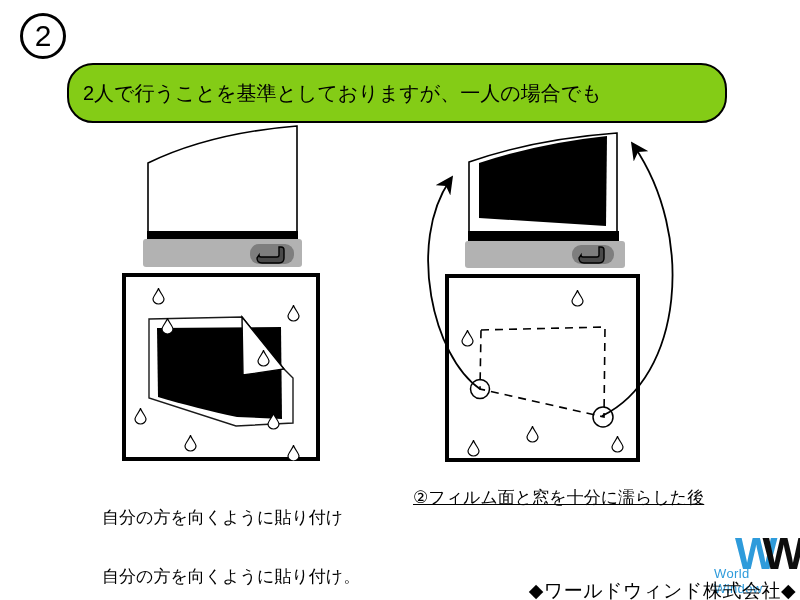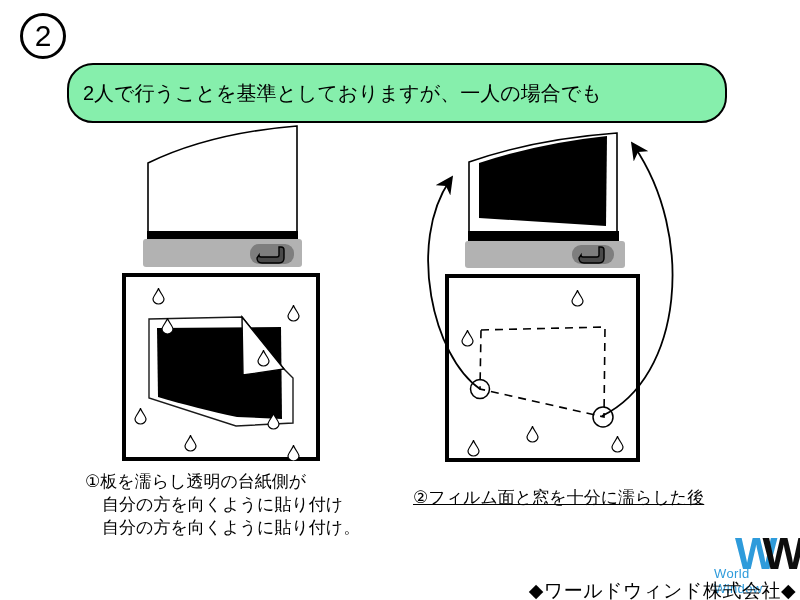--- a/index.html
+++ b/index.html
@@ -19,27 +19,27 @@
   .abs{position:absolute;}
   
   .step-badge{
     left:20px;top:13px;width:40px;height:40px;border:3px solid #000;border-radius:50%;
     display:flex;align-items:center;justify-content:center;
     font-size:30px;font-weight:400;line-height:1;
   }
   
   .speech-bubble{
     left:67px;top:63px;width:628px;height:50px;
-    border:2.5px solid #000;border-radius:26px;background:#86efac;
+    border:2.5px solid #000;border-radius:26px;background:#84cc16;
     padding:3px 14px;display:flex;flex-direction:column;justify-content:center;
     font-size:20px;line-height:26px;white-space:nowrap;
   }
   
   .caption{font-size:17px;line-height:24px;white-space:nowrap;}
-  .caption .indent{padding-left:17px;}
+  .caption .indent{padding-left:17px;margin-top:36px;}
   .caption-left{left:85px;top:470px;line-height:23px;}
   .caption-right{left:413px;top:484px;line-height:27px;text-decoration:underline;}
   
   .logo-w{left:735px;top:531px;font-weight:bold;font-size:45px;line-height:1;letter-spacing:0;}
   .logo-w .w1{color:var(--logo-blue);}
   .logo-w .w2{color:#0d0d0d;margin-left:-15px;}
   .logo-caption{left:714px;top:566px;font-size:13px;color:var(--logo-blue);letter-spacing:.4px;}
   .company-name{right:4px;top:578px;font-size:19px;letter-spacing:.5px;}
   svg{display:block;}
 </style>
@@ -110,21 +110,20 @@
     <defs>
       <marker id="ah" viewBox="0 0 10 10" refX="7" refY="5" markerWidth="10" markerHeight="10" orient="auto">
         <path d="M0,0 L10,5 L0,10 L3,5 Z" fill="#000"></path>
       </marker>
     </defs>
     <path d="M85,264 C38,232 12,118 55,55" fill="none" stroke="#000" stroke-width="1.8" marker-end="url(#ah)"></path>
     <path d="M207,291 C288,252 300,110 239,21" fill="none" stroke="#000" stroke-width="1.8" marker-end="url(#ah)"></path>
   </svg>
 
   <div class="abs caption caption-left">
-    <div>①板を濡らし透明の台紙側が</div>
     <div class="indent">自分の方を向くように貼り付け</div>
     <div class="indent">自分の方を向くように貼り付け。</div>
   </div>
 
   <div class="abs caption caption-right">
     <div>②フィルム面と窓を十分に濡らした後</div>
   </div>
 
   <div class="abs logo-w">
     <span class="w1">W</span><span class="w2">W</span>

